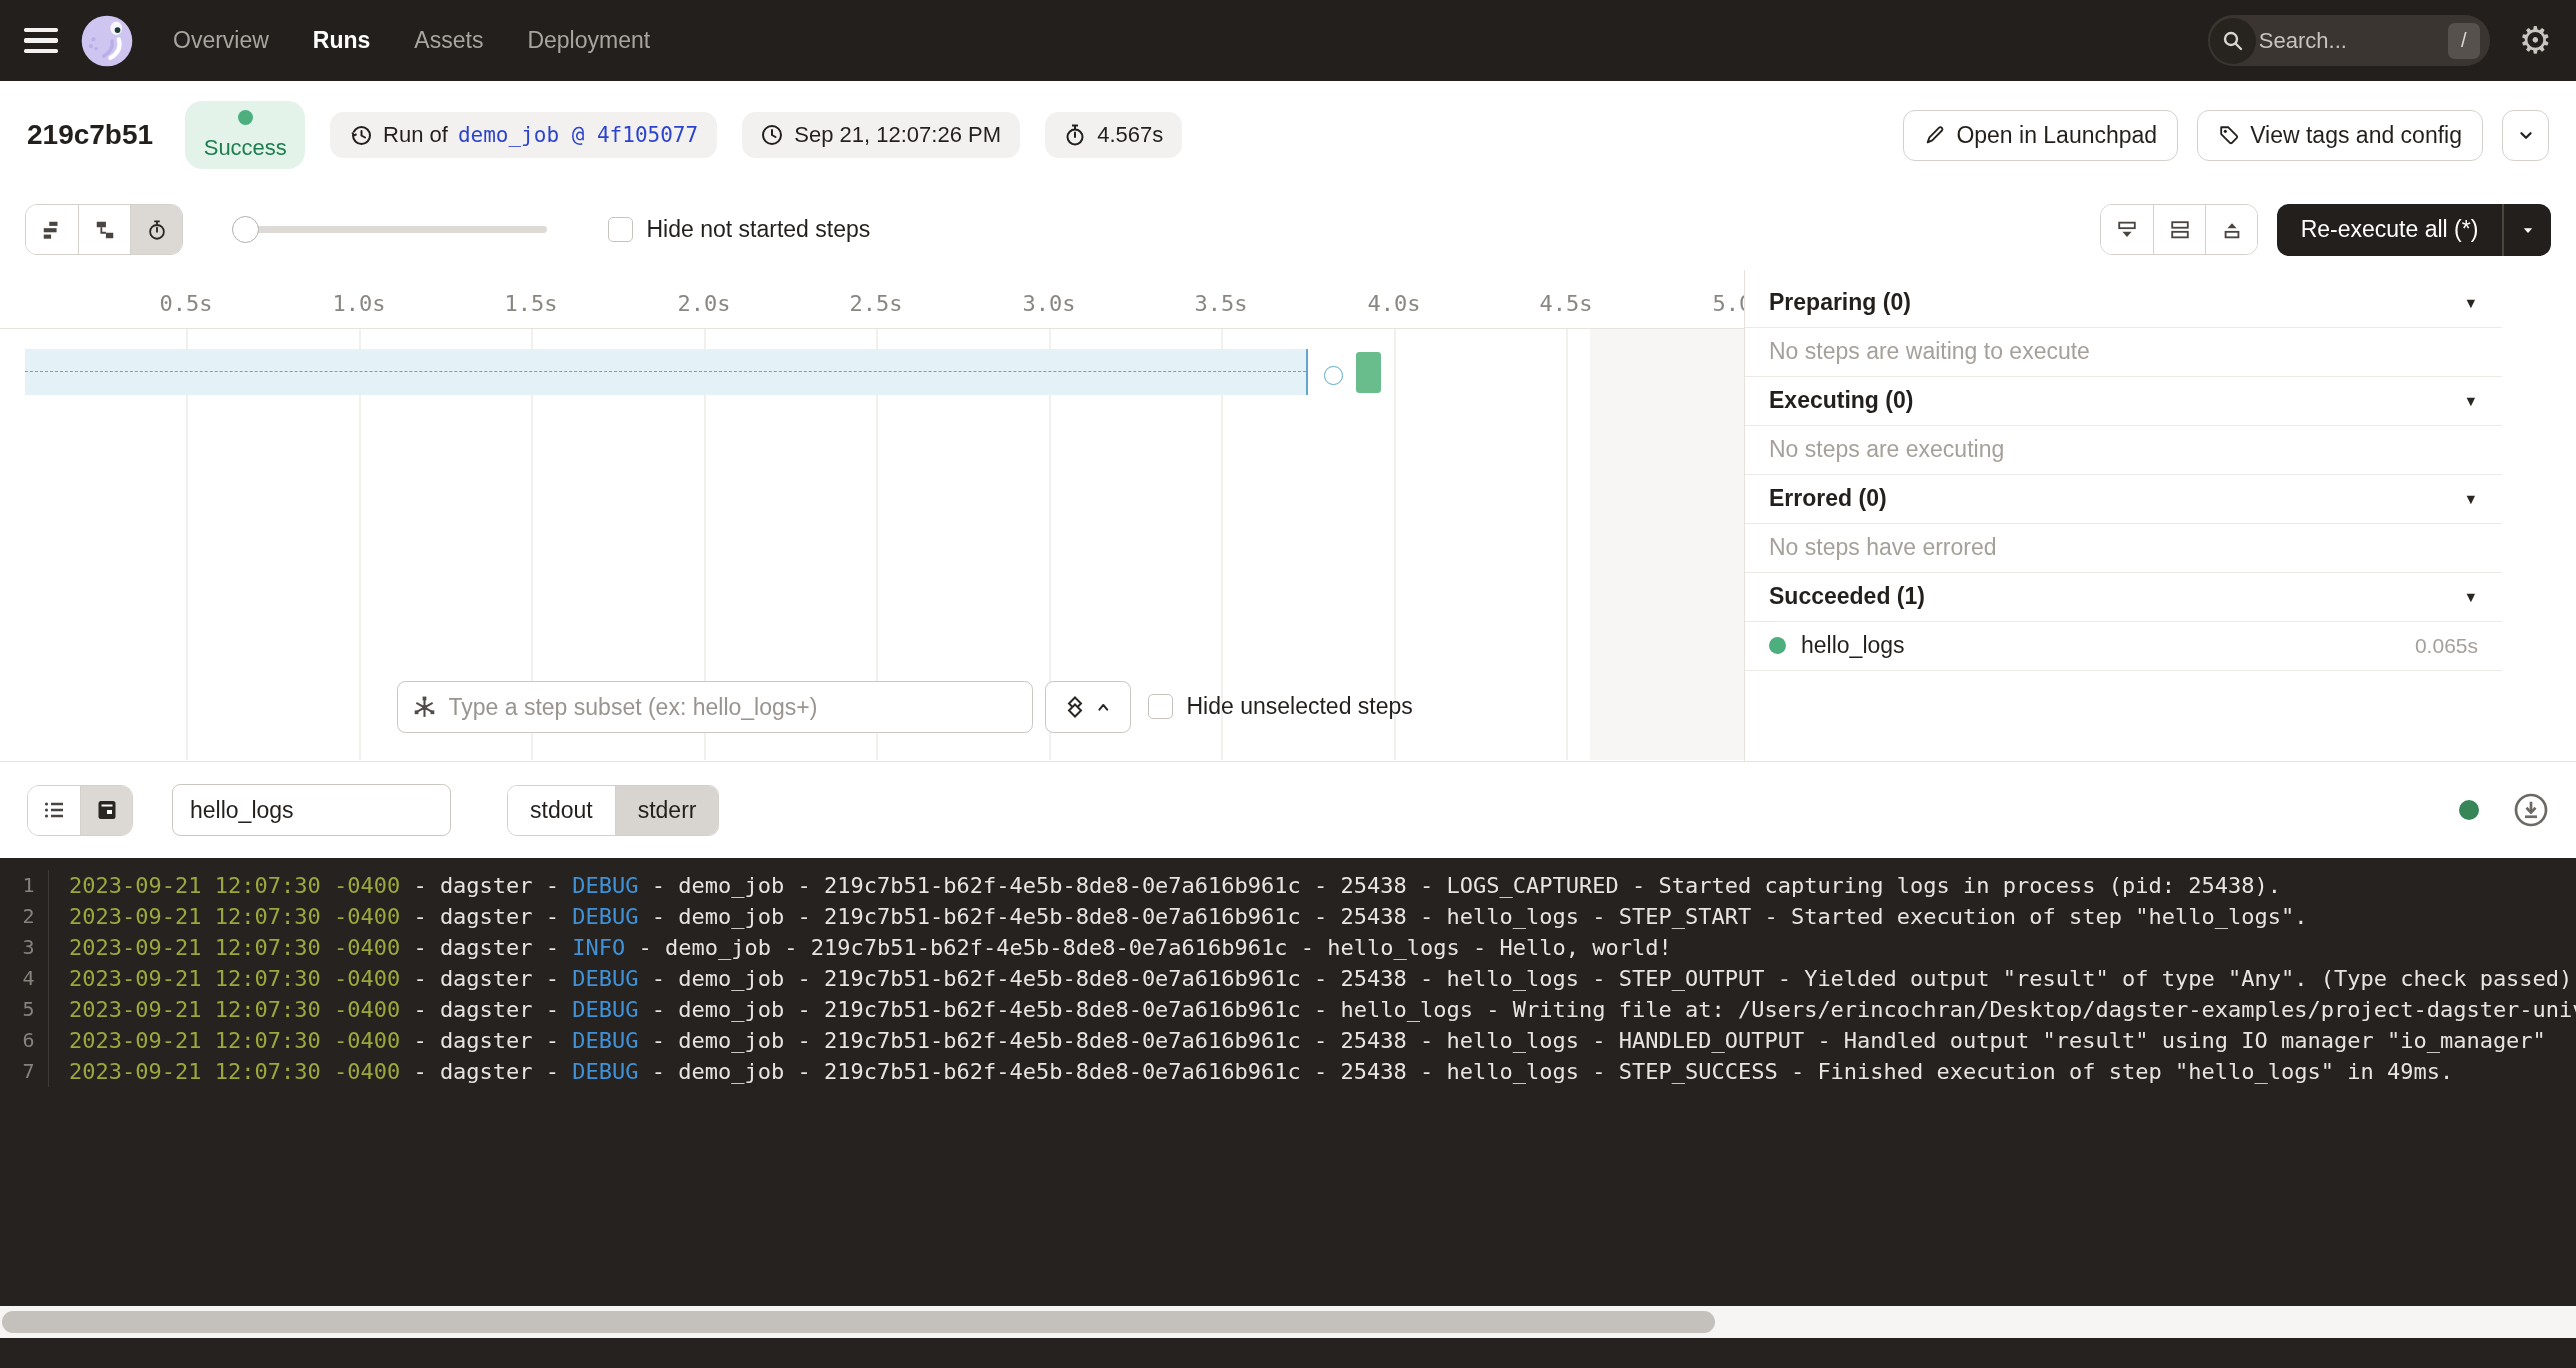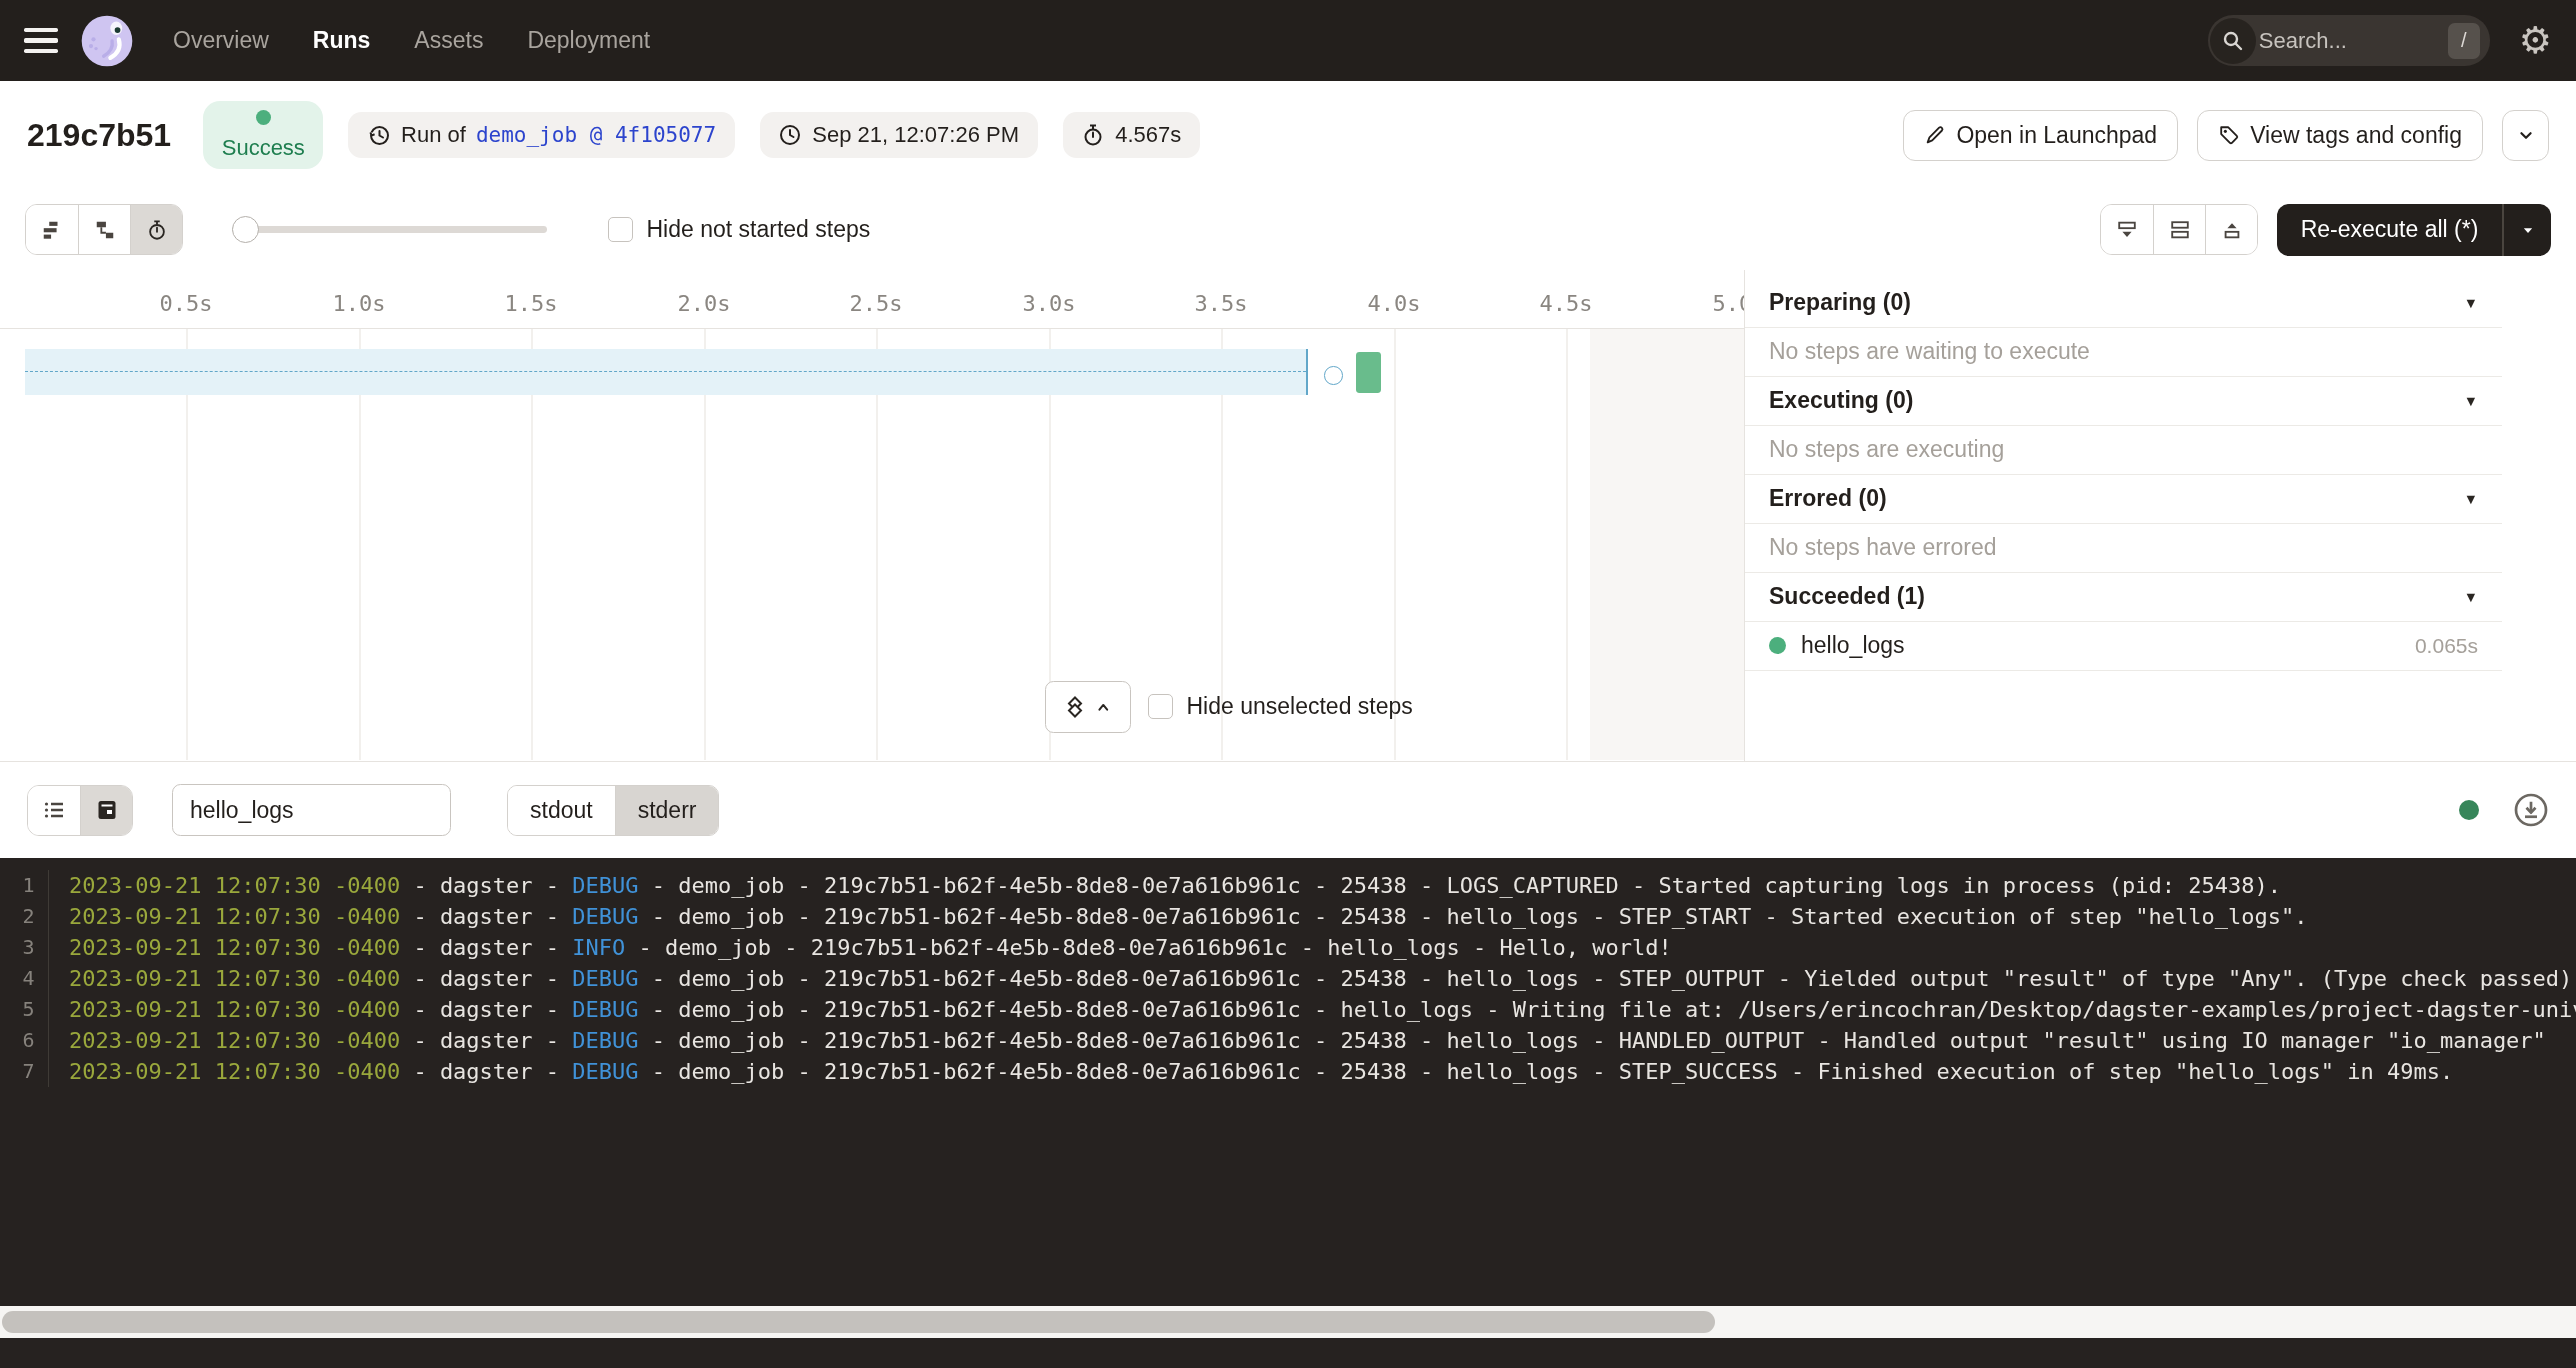--- a/index.html
+++ b/index.html
@@ -17,21 +17,21 @@
   .nav-spacer { flex:1; }
   .search-pill { width:282px; height:51px; background:#3a3531; border-radius:25px; display:flex; align-items:center; }
   .search-iconwrap { width:46px; height:46px; margin:2.5px; border-radius:50%; background:#27231f; display:flex; align-items:center; justify-content:center; }
   .search-input { flex:1; background:transparent; border:none; outline:none; color:#c7c3be; font-size:22px; min-width:0; }
   .search-input::placeholder { color:#c7c3be; }
   .slash-badge { width:32px; height:36px; margin-right:10px; background:#56514c; border-radius:6.8px; color:#ddd9d5; font-size:20px; display:flex; align-items:center; justify-content:center; }
   .gear { font-size:37px; color:#c9c5c0; margin-left:29px; cursor:pointer; line-height:1; }
 
   
   .header-row { height:108px; display:flex; align-items:center; padding:0 27px; background:#fff; }
-  .run-id { font-size:32px; font-weight:700; color:#231f1c; }
+  .run-id { font-size:28px; font-weight:700; color:#231f1c; }
   .badge { margin-left:32px; background:#e3f3ea; border-radius:17px; padding:8.5px 18.6px; display:flex; align-items:center; gap:10px;flex-direction:column; }
   .badge .dot { width:15px; height:15px; border-radius:50%; background:#4caf7d; }
   .badge span.lbl { font-size:22px; color:#1e7e4f; }
   .chip { margin-left:25px; background:#f3f1ef; border-radius:13.5px; padding:10px 18.6px; display:flex; align-items:center; gap:10px; font-size:22px; color:#231f1c; }
   .chip .link { color:#2c44cd; font-family:"DejaVu Sans Mono", monospace; font-size:21px; cursor:pointer; }
   .hdr-right { margin-left:auto; display:flex; align-items:flex-end; gap:19px; }
   .hbtn { height:51px; background:#fff; border:1.7px solid #d4d1cd; border-radius:12px; display:flex; align-items:center; gap:10px; padding:0 20px; font-size:23px; color:#231f1c; cursor:pointer; }
   .hbtn.icon-only { width:47px; padding:0; justify-content:center; }
 
   
@@ -294,20 +294,32 @@
         <div class="gridline" style="left: 1394px;"></div>
         <div class="gridline" style="left: 1566px;"></div>
         <div class="gridline" style="left: 1739px;"></div>
       </div>
     <div class="after-shade"></div>
     <div class="wait-bar">
       <div class="wait-dash"></div>
     </div>
     <div class="marker-circle"></div>
     <div class="step-bar" title=""></div>
+    <div class="subset-input">
+      <svg width="25" height="25" viewBox="0 0 24 24">
+        <line x1="12" y1="3" x2="12" y2="21" stroke="#514c47" stroke-width="2"></line>
+        <line x1="4.2" y1="7.5" x2="19.8" y2="16.5" stroke="#514c47" stroke-width="2"></line>
+        <line x1="19.8" y1="7.5" x2="4.2" y2="16.5" stroke="#514c47" stroke-width="2"></line>
+        <rect x="9.8" y="9.8" width="4.4" height="4.4" fill="#514c47"></rect>
+        <rect x="10.2" y="1.5" width="3.6" height="3.6" fill="#514c47"></rect>
+        <rect x="17.8" y="14.8" width="3.6" height="3.6" fill="#514c47"></rect>
+        <rect x="2.6" y="14.8" width="3.6" height="3.6" fill="#514c47"></rect>
+      </svg>
+      <input placeholder="Type a step subset (ex: hello_logs+)" style="">
+    </div>
     <div class="layers-btn">
       <svg width="24" height="24" viewBox="0 0 24 24">
         <path d="M12 2.5 L18 8.5 L12 14.5 L6 8.5 Z" stroke="#2a2622" stroke-width="2" fill="#fff"></path>
         <path d="M12 9.5 L18 15.5 L12 21.5 L6 15.5 Z" stroke="#2a2622" stroke-width="2" fill="#fff"></path>
       </svg>
       <svg width="18.6" height="18.6" viewBox="0 0 24 24">
         <polyline points="7,15 12,9 17,15" stroke="#2a2622" stroke-width="2.6" fill="none" stroke-linecap="round" stroke-linejoin="round"></polyline>
       </svg>
     </div>
     <div class="hide-unsel">

